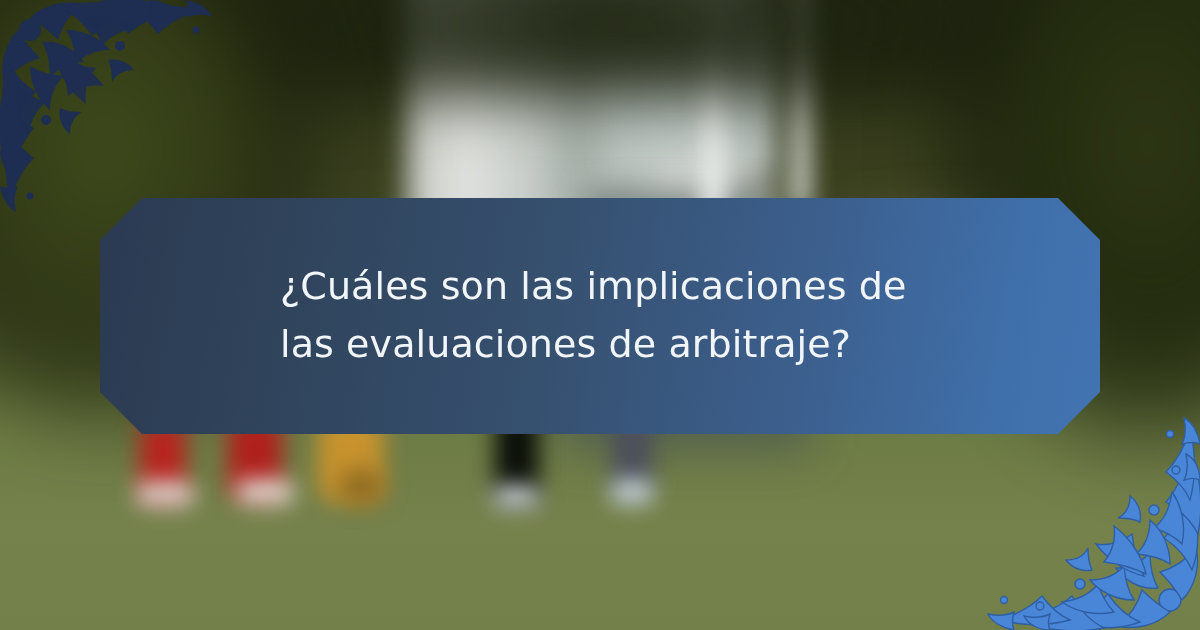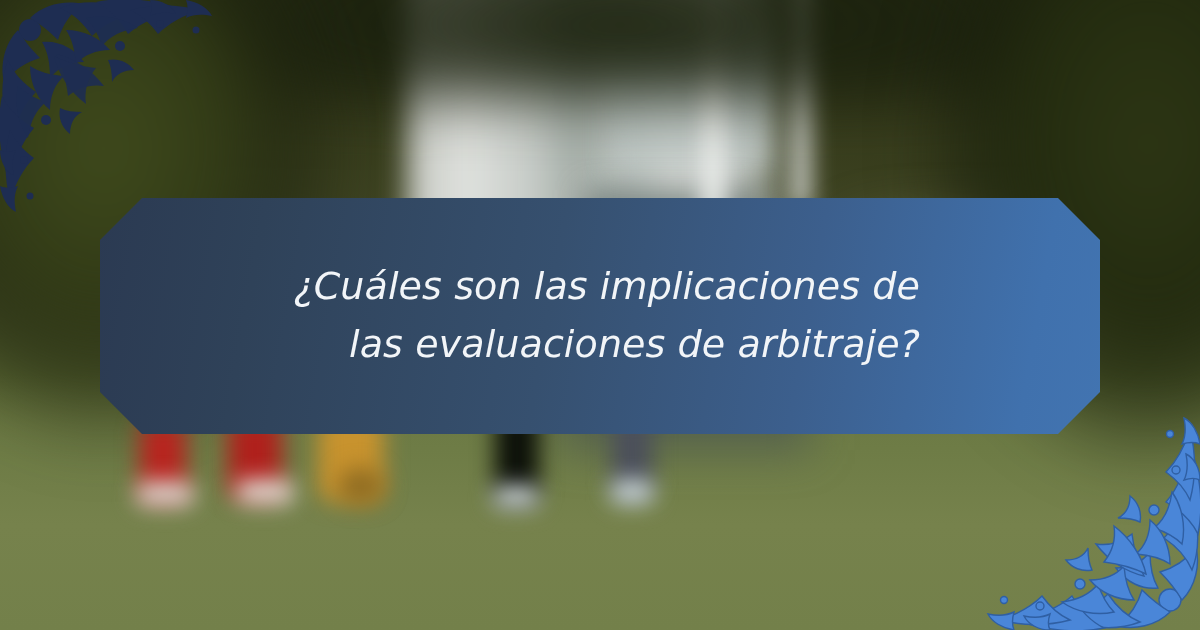--- a/index.html
+++ b/index.html
@@ -161,26 +161,25 @@
     clip-path: polygon(42px 0, calc(100% - 42px) 0, 100% 42px, 100% calc(100% - 42px), calc(100% - 42px) 100%, 42px 100%, 0 calc(100% - 42px), 0 42px);
     display: flex;
     align-items: center;
     justify-content: center;
   }
   .banner-title {
     color: #f2f5f8;
     font-size: 38px;
     line-height: 1.52;
     font-weight: 400;
-    text-align: right;
+    text-align: left;
     max-width: 640px;
     letter-spacing: 0.1px;
     margin: 0;
     padding: 0 40px;
-    font-style: italic;
   }
 </style>
 </head>
 <body>
 
 <div id="stage">
 
   <div class="bg-layer">
     <div class="bg-base"></div>
     <div class="building"></div>

